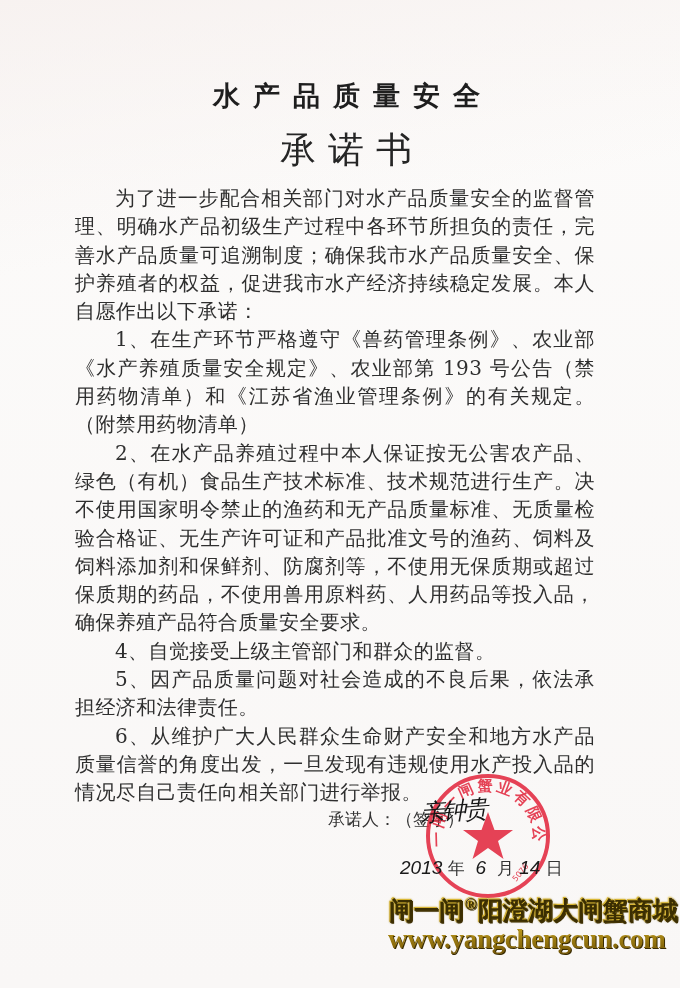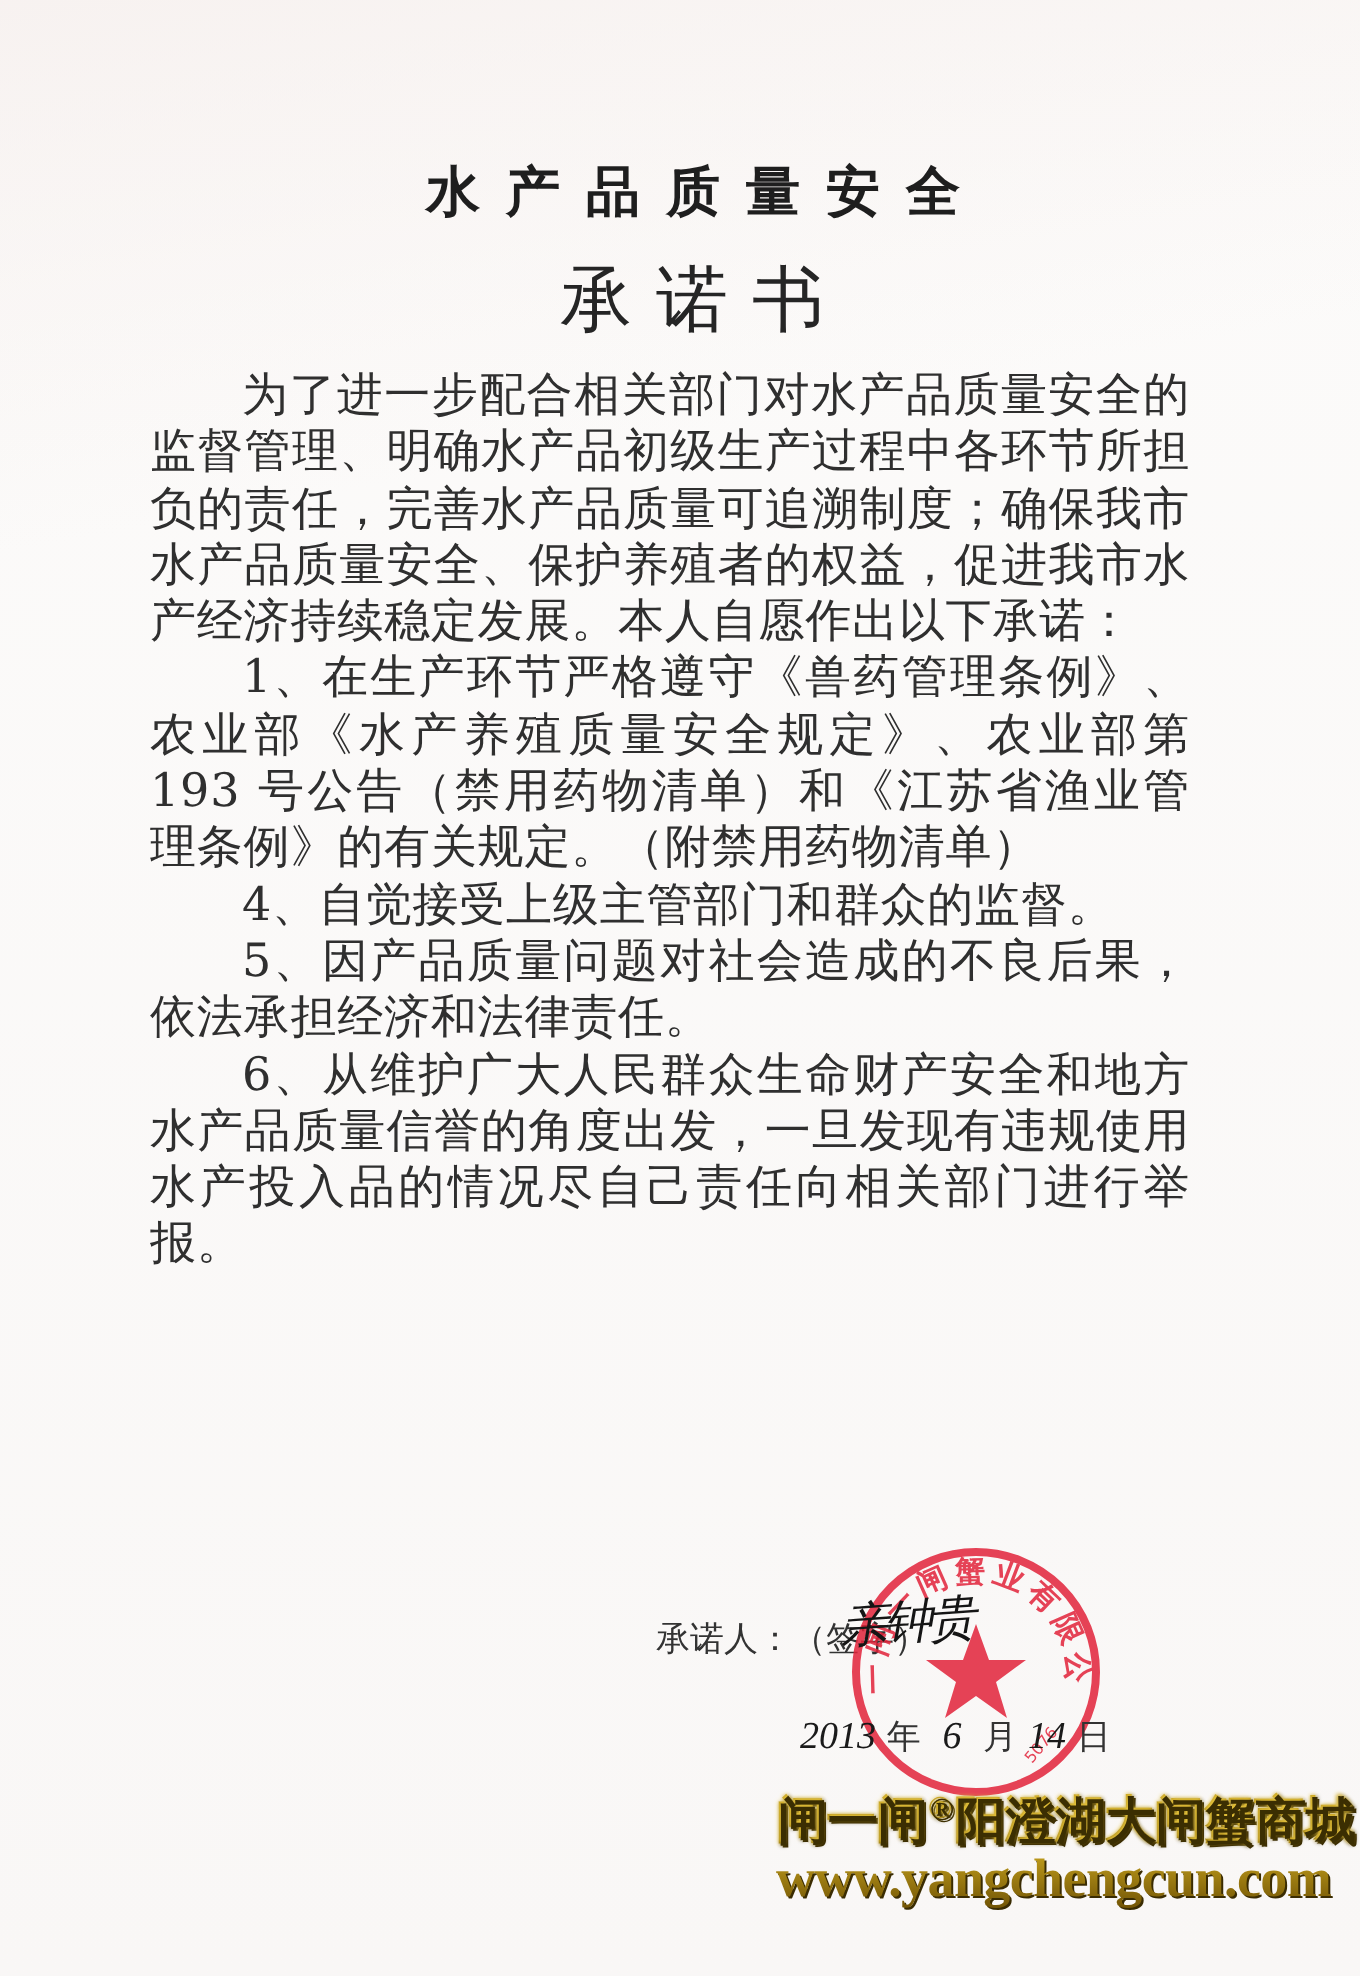--- a/index.html
+++ b/index.html
@@ -44,21 +44,21 @@
       letter-spacing: 12px;
       padding-left: 12px;
       color: #252525;
       font-family: "DejaVu Serif", serif;
     }
     .body-text {
       position: absolute;
       left: 75px;
       top: 184px;
       width: 520px;
-      font-size: 23px;
+      font-size: 20px;
       line-height: 28.3px;
       color: #2f2f2f;
       letter-spacing: 0.4px;
       text-align: justify;
       text-align-last: left;
     }
     .body-text p {
       margin: 0;
       text-indent: 2em;
     }
@@ -72,21 +72,21 @@
     }
     .date-row {
       position: absolute;
       left: 400px;
       top: 857px;
       font-size: 17px;
       color: #333;
       white-space: nowrap;
     }
     .date-row .hand {
-      font-family: Liberation Serif, serif;
+      font-family: Liberation Sans, sans-serif;
       font-style: italic;
       color: #1a1a1a;
       font-size: 19px;
     }
     .handwriting {
       position: absolute;
       left: 420px;
       top: 795px;
       font-family: "DejaVu Sans", sans-serif;
       font-style: italic;
@@ -147,20 +147,21 @@
 <body>
 
 <div class="paper">
 
   <div class="title">水产品质量安全</div>
   <div class="subtitle">承诺书</div>
 
   <div class="body-text">
     <p>为了进一步配合相关部门对水产品质量安全的监督管理、明确水产品初级生产过程中各环节所担负的责任，完善水产品质量可追溯制度；确保我市水产品质量安全、保护养殖者的权益，促进我市水产经济持续稳定发展。本人自愿作出以下承诺：</p>
     <p>1、在生产环节严格遵守《兽药管理条例》、农业部《水产养殖质量安全规定》、农业部第 193 号公告（禁用药物清单）和《江苏省渔业管理条例》的有关规定。（附禁用药物清单）</p>
+    <p>2、在水产品养殖过程中本人保证按无公害农产品、绿色（有机）食品生产技术标准、技术规范进行生产。决不使用国家明令禁止的渔药和无产品质量标准、无质量检验合格证、无生产许可证和产品批准文号的渔药、饲料及饲料添加剂和保鲜剂、防腐剂等，不使用无保质期或超过保质期的药品，不使用兽用原料药、人用药品等投入品，确保养殖产品符合质量安全要求。</p>
     <p>4、自觉接受上级主管部门和群众的监督。</p>
     <p>5、因产品质量问题对社会造成的不良后果，依法承担经济和法律责任。</p>
     <p>6、从维护广大人民群众生命财产安全和地方水产品质量信誉的角度出发，一旦发现有违规使用水产投入品的情况尽自己责任向相关部门进行举报。</p>
   </div>
 
   <div class="signature-row">承诺人：（签字）</div>
 
   <svg class="stamp" viewBox="0 0 128 128">
     <defs>
       <path id="stampArc" d="M 20 78 A 46 46 0 1 1 108 78"></path>

